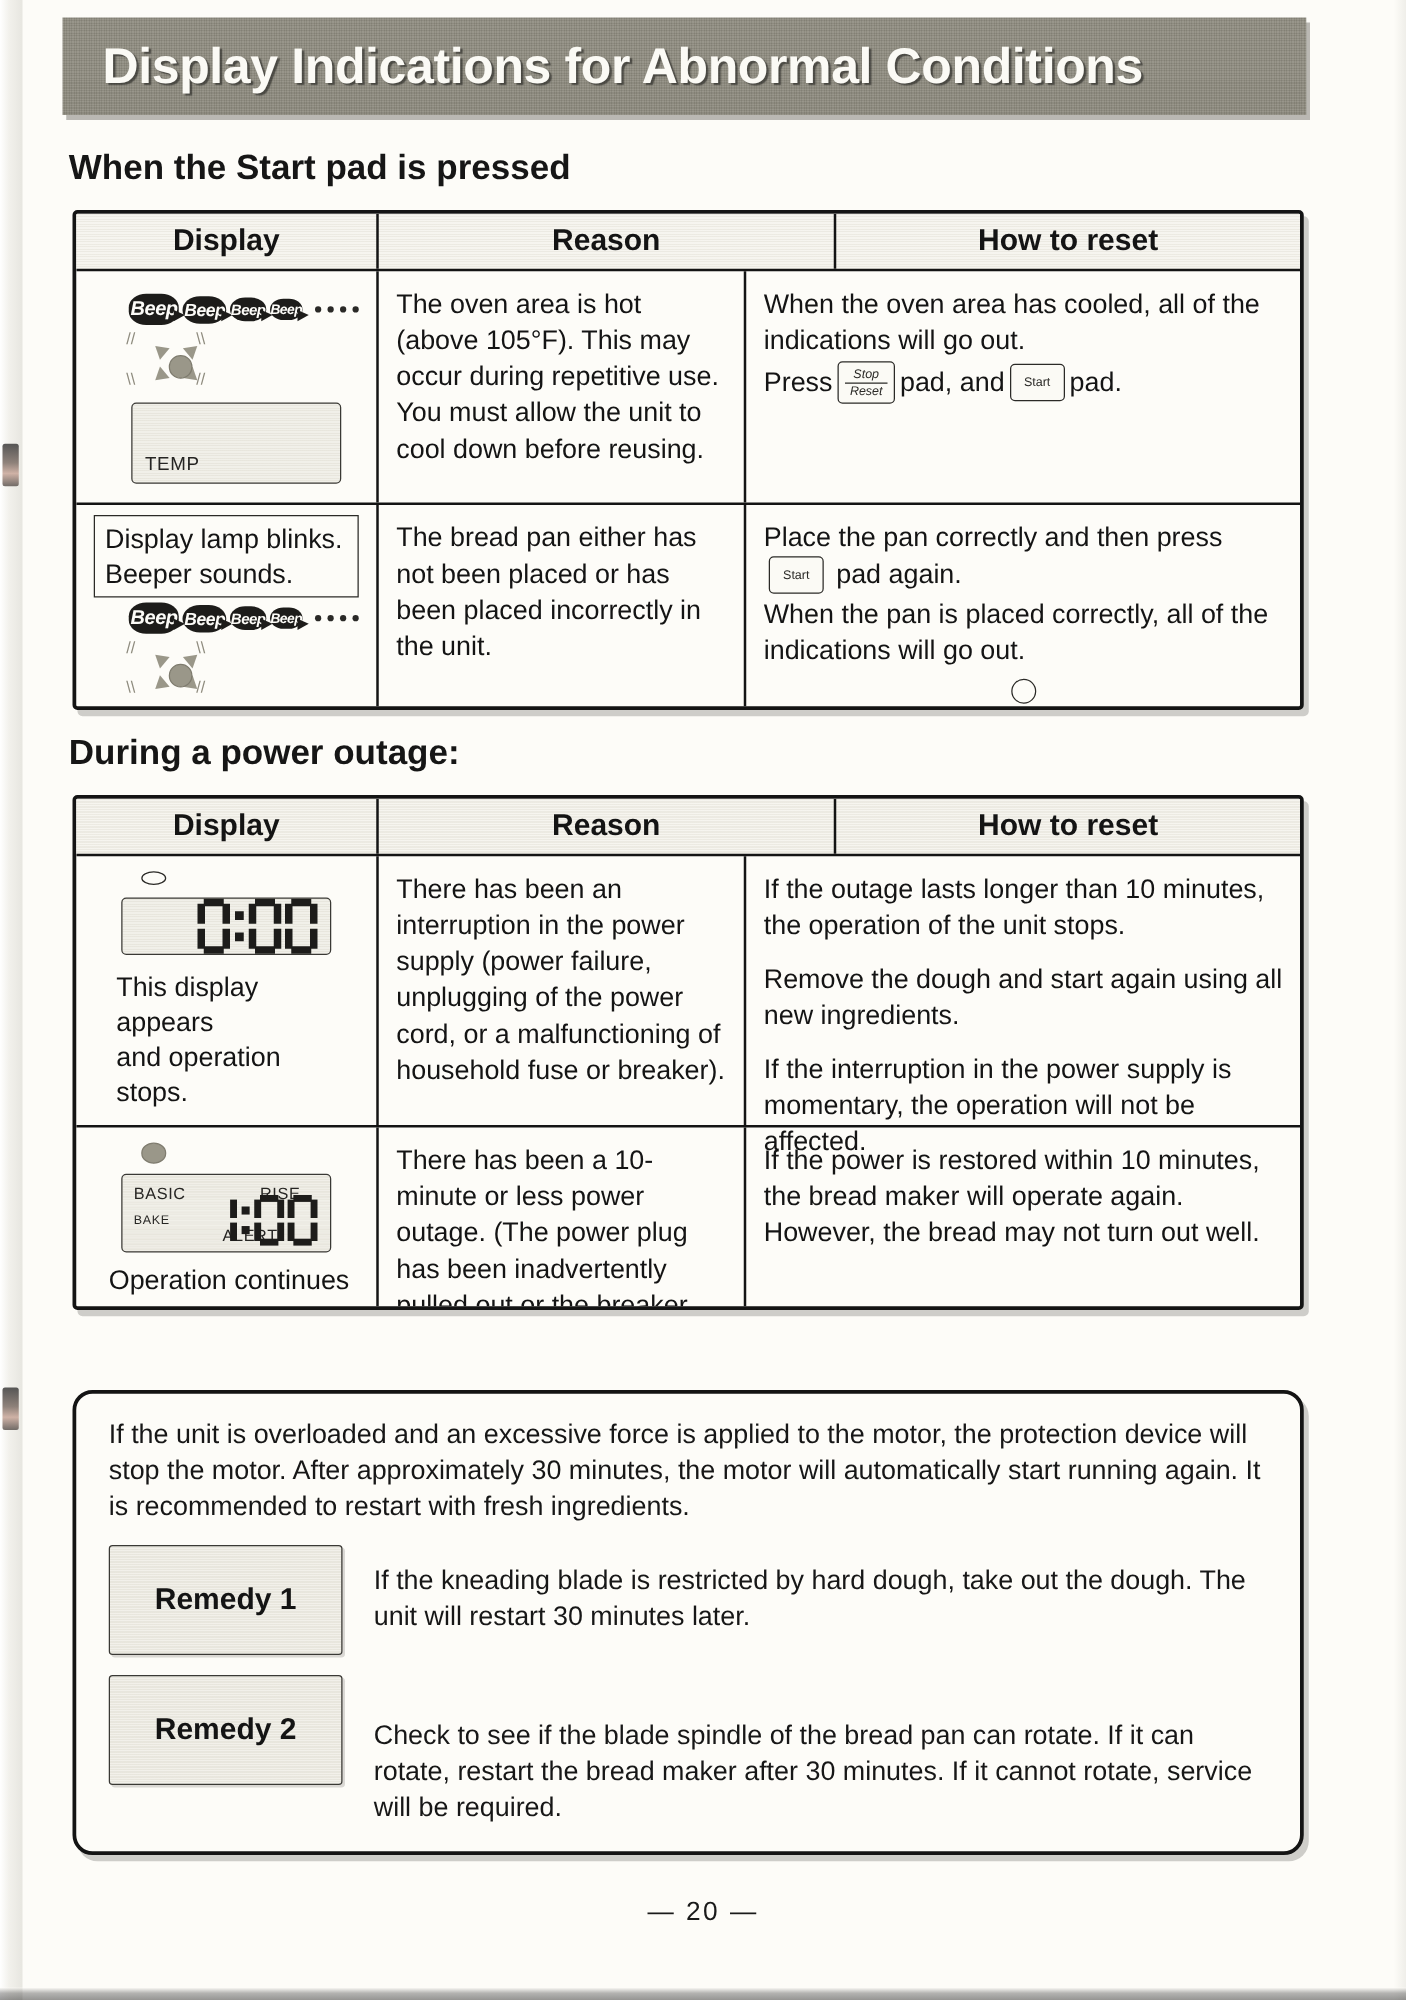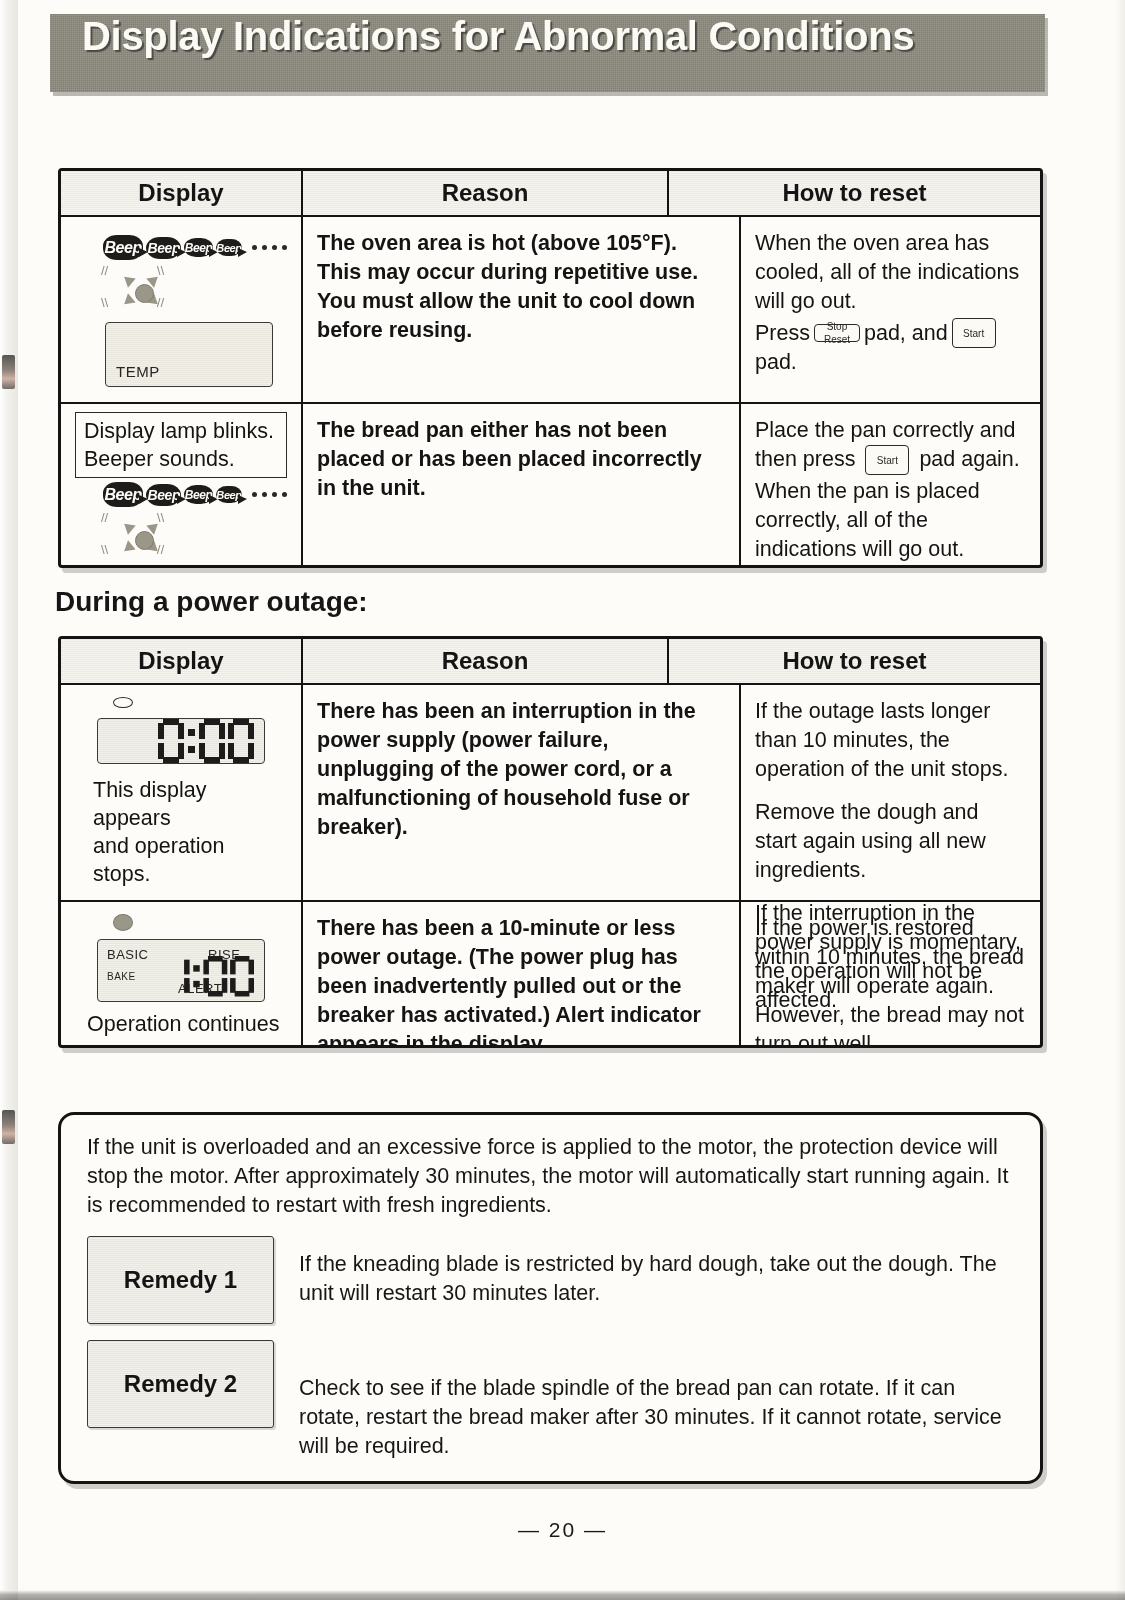--- a/index.html
+++ b/index.html
@@ -26,21 +26,21 @@
 
   
   .page{position:absolute;left:0;top:0;width:1125px;height:1600px;}
 
   
   .banner{
     position:absolute;left:50px;top:14px;width:995px;height:78px;
     background:#8d8a7e;
     background-image:repeating-linear-gradient(0deg,rgba(255,255,255,.05) 0 1px,rgba(0,0,0,.04) 1px 2px),
                      repeating-linear-gradient(90deg,rgba(255,255,255,.05) 0 1px,rgba(0,0,0,.04) 1px 2px);
-    display:flex;align-items:flex-start;
+    display:flex;align-items:center;
     box-shadow:3px 4px 0 rgba(60,58,52,.35);
   }
   .banner-title{
     margin-left:32px;color:#fbfaf5;font-size:40px;font-weight:bold;
     letter-spacing:-.3px;
     text-shadow:2px 2px 1px rgba(20,20,18,.55);
   }
 
   
   .sec-heading{position:absolute;font-size:28px;font-weight:bold;color:#161616;}
@@ -56,21 +56,21 @@
     background-image:repeating-linear-gradient(0deg,rgba(255,255,255,.35) 0 1px,rgba(0,0,0,.02) 1px 2px);}
   .th{display:flex;align-items:center;justify-content:center;
     font-size:24px;font-weight:bold;color:#141414;box-sizing:border-box;}
   .col1{width:240px;}
   .col2{width:368px;border-left:2.5px solid #141414;border-right:2.5px solid #141414;}
   .col3{flex:1;}
   .trow{display:flex;box-sizing:border-box;}
   .trow.divider{border-top:2.5px solid #141414;}
   .td{box-sizing:border-box;padding:12px 14px;}
   .td.c1{width:240px;}
-  .td.c2{width:440px;border-left:2.5px solid #141414;border-right:2.5px solid #141414;font-weight:bold;}
+  .td.c2{width:296px;border-left:2.5px solid #141414;border-right:2.5px solid #141414;}
   .td.c3{flex:1;}
   .body-text{font-size:21.5px;line-height:29px;color:#141414;}
   .body-text p{margin:0 0 14px 0;}
   .body-text p:last-child{margin-bottom:0;}
 
   
   .beeps{display:flex;align-items:center;gap:3px;margin:6px 0 2px 28px;}
   .beep{
     position:relative;background:#1d1c1a;color:#fdfcf8;
     border-radius:14px/11px;display:flex;align-items:center;justify-content:center;
@@ -132,21 +132,21 @@
   .sg-e{left:0;top:24px;width:6px;height:16px;}
   .sg-f{left:0;top:4px;width:6px;height:16px;}
 
   
   .pad{
     display:inline-flex;flex-direction:column;align-items:center;justify-content:center;
     border:1.5px solid #2b2a27;border-radius:4px;background:#fbfaf5;
     vertical-align:middle;margin:0 4px;box-sizing:border-box;
     font-size:10px;line-height:11px;color:#2b2a27;
   }
-  .pad.two{width:46px;height:18px;}
+  .pad.two{width:46px;height:34px;font-style:italic;}
   .pad.one{width:44px;height:30px;}
   .pad .sep{width:34px;height:1px;background:#2b2a27;margin:1px 0;}
 
   .circle-off{width:18px;height:18px;border-radius:50%;border:1.8px solid #2b2a27;background:transparent;}
   .circle-on{width:18px;height:18px;border-radius:50%;background:#9a9789;border:1px solid #807d70;}
 
   .cap{font-size:21.5px;line-height:28px;color:#141414;}
 
   
   .motor-box{
@@ -185,20 +185,21 @@
   <div class="scan-left-edge"></div>
   <div class="scan-binder b1"></div>
   <div class="scan-binder b2"></div>
   <div class="scan-right-edge"></div>
   <div class="scan-bottom"></div>
 
   <div class="banner">
     <div class="banner-title">Display Indications for Abnormal Conditions</div>
   </div>
 
+  <div class="sec-heading" style="left:55px;top:118px;">When the Start pad is pressed</div>
 
   <div class="tbl" style="left:58px;top:168px;width:985px;height:400px;">
     <div class="thead">
       <div class="th col1">Display</div>
       <div class="th col2">Reason</div>
       <div class="th col3">How to reset</div>
     </div>
 
     <div class="trow" style="height:185px;">
       <div class="td c1">

